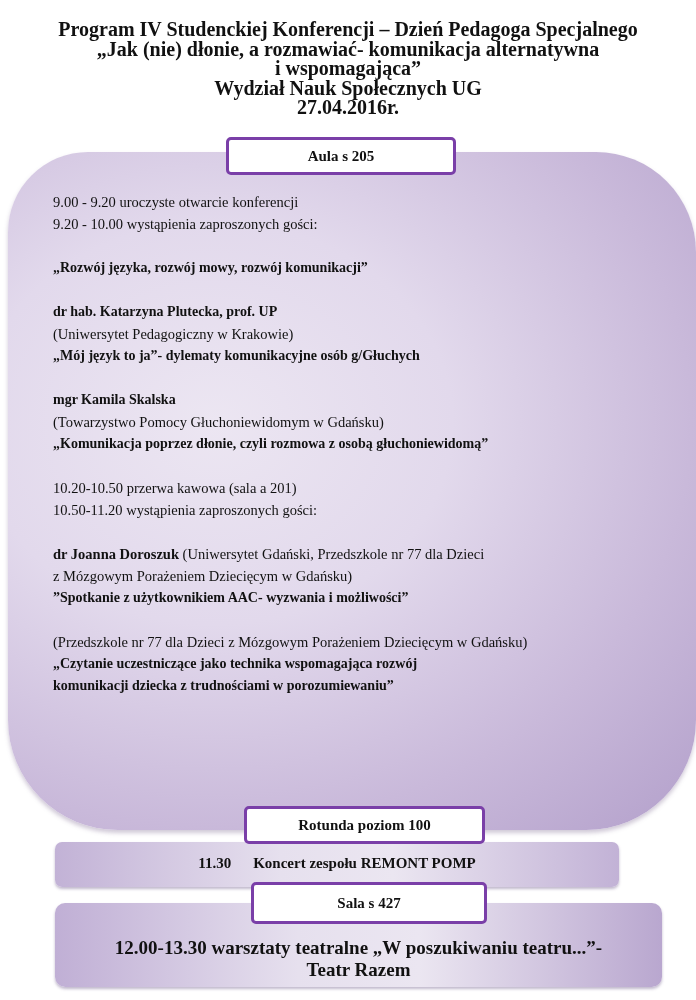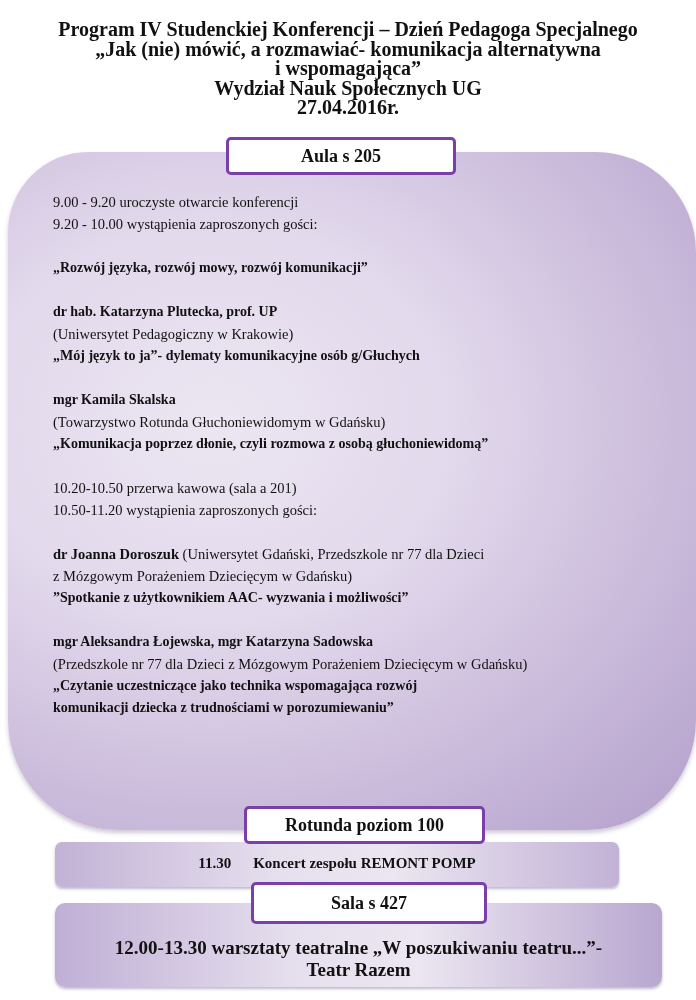--- a/index.html
+++ b/index.html
@@ -14,21 +14,21 @@
   .header div { margin:0; }
 
   .main-panel {
     position:absolute; left:8px; top:152px; width:688px; height:678px;
     border-radius:80px 100px 110px 110px;
     background: radial-gradient(ellipse at 30% 40%, #ece6f2 0%, #e2d9ec 35%, #c9b9da 70%, #b3a0cb 100%);
     box-shadow: 0 3px 4px rgba(120,100,140,0.35);
   }
   .label-box {
     position:absolute; background:#fff; border:3px solid #7a3fa8; border-radius:5px;
-    text-align:center; font-weight:bold; font-size:18px; box-sizing:border-box;
+    text-align:center; font-weight:bold; font-size:15px; box-sizing:border-box;
   }
   .aula-label { left:226px; top:137px; width:230px; height:38px; line-height:32px; }
   .rotunda-label { left:244px; top:806px; width:241px; height:38px; line-height:32px; }
   .sala-label { left:251px; top:882px; width:236px; height:42px; line-height:36px; }
 
   .program {
     position:absolute; left:53px; top:191px; width:630px;
     font-size:14.5px; line-height:22px;
   }
   .program .line { white-space:nowrap; }
@@ -49,53 +49,52 @@
     box-shadow: 0 2px 3px rgba(100,80,130,0.4);
     text-align:center; font-weight:bold; font-size:19px;
   }
   .workshop-panel .text { padding-top:34px; line-height:22px; }
 </style>
 </head>
 <body>
 
 <div class="header">
   <div>Program IV Studenckiej Konferencji – Dzień Pedagoga Specjalnego</div>
-  <div>„Jak (nie) mówić, a rozmawiać- komunikacja alternatywna</div>
+  <div>„Jak (nie) dłonie, a rozmawiać- komunikacja alternatywna</div>
   <div>i wspomagająca”</div>
   <div>Wydział Nauk Społecznych UG</div>
   <div>27.04.2016r.</div>
 </div>
 
 <div class="main-panel"></div>
 <div class="label-box aula-label">Aula s 205</div>
 
 <div class="program">
   <div class="line">9.00 - 9.20 uroczyste otwarcie konferencji</div>
   <div class="line">9.20 -  10.00 wystąpienia zaproszonych gości:</div>
   <div class="gap"></div>
   <div class="line t">„Rozwój języka, rozwój mowy, rozwój komunikacji”</div>
   <div class="gap"></div>
   <div class="line t"> dr hab. Katarzyna Plutecka, prof. UP</div>
   <div class="line">(Uniwersytet Pedagogiczny w Krakowie)</div>
   <div class="line t">„Mój język to ja”- dylematy komunikacyjne osób g/Głuchych</div>
   <div class="gap"></div>
   <div class="line t">mgr Kamila Skalska</div>
-  <div class="line">(Towarzystwo Rotunda Głuchoniewidomym w Gdańsku)</div>
+  <div class="line">(Towarzystwo Pomocy Głuchoniewidomym w Gdańsku)</div>
   <div class="line t">„Komunikacja poprzez dłonie, czyli rozmowa z osobą głuchoniewidomą”</div>
   <div class="gap"></div>
   <div class="line">10.20-10.50  przerwa kawowa (sala a 201)</div>
   <div class="line">10.50-11.20  wystąpienia zaproszonych gości:</div>
   <div class="gap"></div>
   <div class="line">
     <span class="b">dr Joanna Doroszuk </span><span>(Uniwersytet Gdański, Przedszkole nr 77 dla Dzieci</span>
   </div>
   <div class="line">z Mózgowym Porażeniem Dziecięcym w Gdańsku)</div>
   <div class="line t">”Spotkanie z użytkownikiem AAC- wyzwania i możliwości”</div>
   <div class="gap"></div>
-  <div class="line t">mgr Aleksandra Łojewska, mgr Katarzyna Sadowska</div>
   <div class="line">(Przedszkole nr 77 dla Dzieci z Mózgowym Porażeniem Dziecięcym w Gdańsku)</div>
   <div class="line t">„Czytanie uczestniczące jako technika wspomagająca rozwój</div>
   <div class="line t"> komunikacji dziecka z trudnościami w porozumiewaniu”</div>
 </div>
 
 <div class="concert-panel">
   <span class="time">11.30</span><span>Koncert zespołu REMONT POMP</span>
 </div>
 <div class="label-box rotunda-label">Rotunda poziom 100</div>
 

